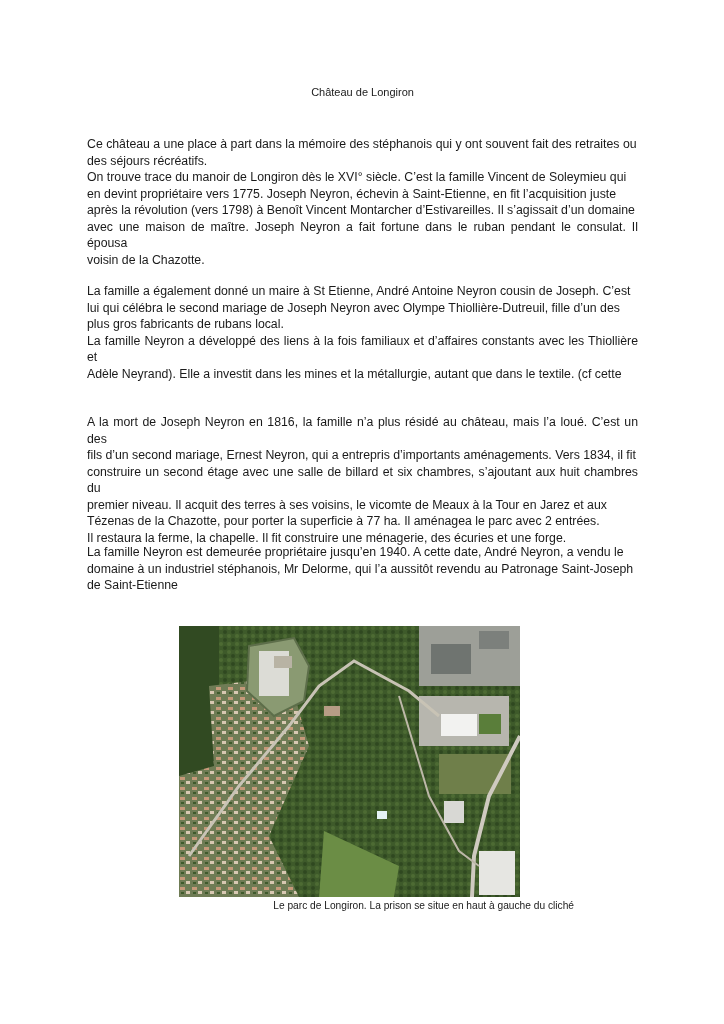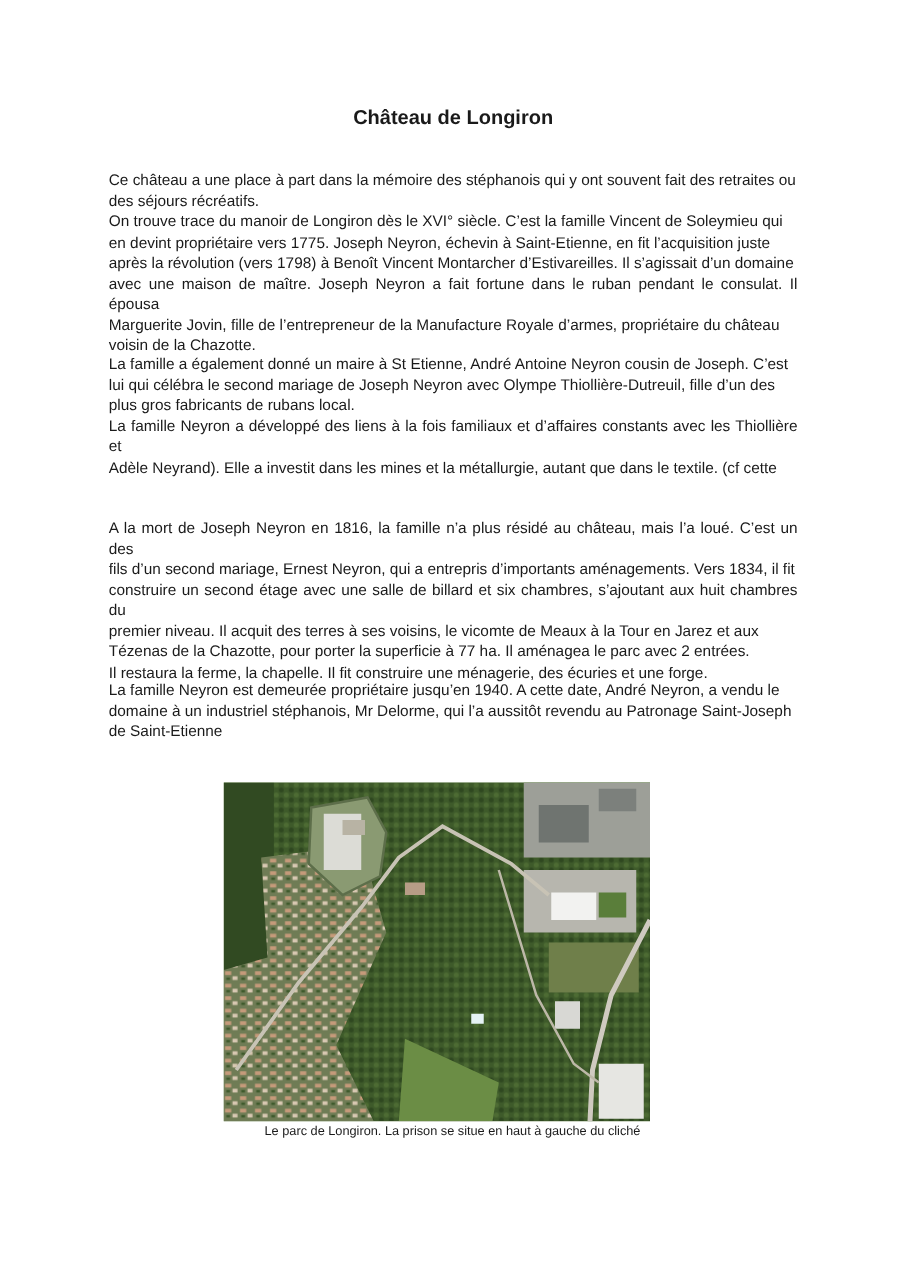--- a/index.html
+++ b/index.html
@@ -1,45 +1,44 @@
 <!DOCTYPE html>
 <html><head>
 <meta charset="utf-8">
 <style>
   html, body { margin: 0; padding: 0; background: #ffffff; }
   body { width: 724px; height: 1024px; position: relative; overflow: hidden;
          font-family: "Liberation Sans", "DejaVu Sans", sans-serif; color: #1a1a1a; }
   .page { position: absolute; left: 87px; top: 0; width: 551px; }
   .title { position: absolute; left: 0; width: 551px; top: 86px; text-align: center;
-           font-weight: bold; font-size: 16px; }
+           font-weight: normal; font-size: 11px; }
   .para { position: absolute; left: 0; width: 551px; font-size: 12.3px; line-height: 16.5px;
           text-align: justify; margin: 0; }
   .line { display: block; }
   .photo { position: absolute; left: 179px; top: 626px; width: 341px; height: 271px;
            overflow: hidden; background: #4b6a33; }
-  .caption { position: absolute; left: 150px; width: 424px; top: 900px; text-align: center;
+  .caption { position: absolute; left: 150px; width: 424px; top: 900px; text-align: right;
              font-size: 10.2px; }
 </style>
 </head>
 <body>
 
 <div class="page">
   <div class="title">Château de Longiron</div>
 
   <p class="para" style="top:136px">
     <span class="line">Ce château a une place à part dans la mémoire des stéphanois qui y ont souvent fait des retraites ou</span>
     <span class="line">des séjours récréatifs.</span>
   </p>
 
   <p class="para" style="top:169px">
     <span class="line">On trouve trace du manoir de Longiron dès le  XVI° siècle. C’est la famille Vincent de Soleymieu qui</span>
     <span class="line">en devint propriétaire vers 1775.  Joseph Neyron, échevin à Saint-Etienne, en fit l’acquisition juste</span>
     <span class="line">après la révolution (vers 1798) à Benoît Vincent Montarcher d’Estivareilles. Il s’agissait d’un domaine</span>
     <span class="line">avec une maison de maître. Joseph Neyron a fait fortune dans le ruban pendant le consulat. Il épousa</span>
-    <span class="line">Marguerite Jovin, fille de l’entrepreneur de la Manufacture Royale d’armes, propriétaire du château</span>
     <span class="line">voisin de la Chazotte.</span>
   </p>
 
   <p class="para" style="top:283px">
     <span class="line">La famille a également donné un maire à St Etienne, André Antoine Neyron cousin de Joseph. C’est</span>
     <span class="line">lui qui  célébra le second mariage de Joseph Neyron avec Olympe Thiollière-Dutreuil, fille d’un des</span>
     <span class="line">plus gros fabricants de rubans local.</span>
     <span class="line">La famille Neyron a développé des liens à la fois familiaux et d’affaires constants avec les Thiollière et</span>
     <span class="line">Adèle Neyrand). Elle a investit dans les mines et la métallurgie, autant que dans le textile. (cf cette</span>
   </p>

